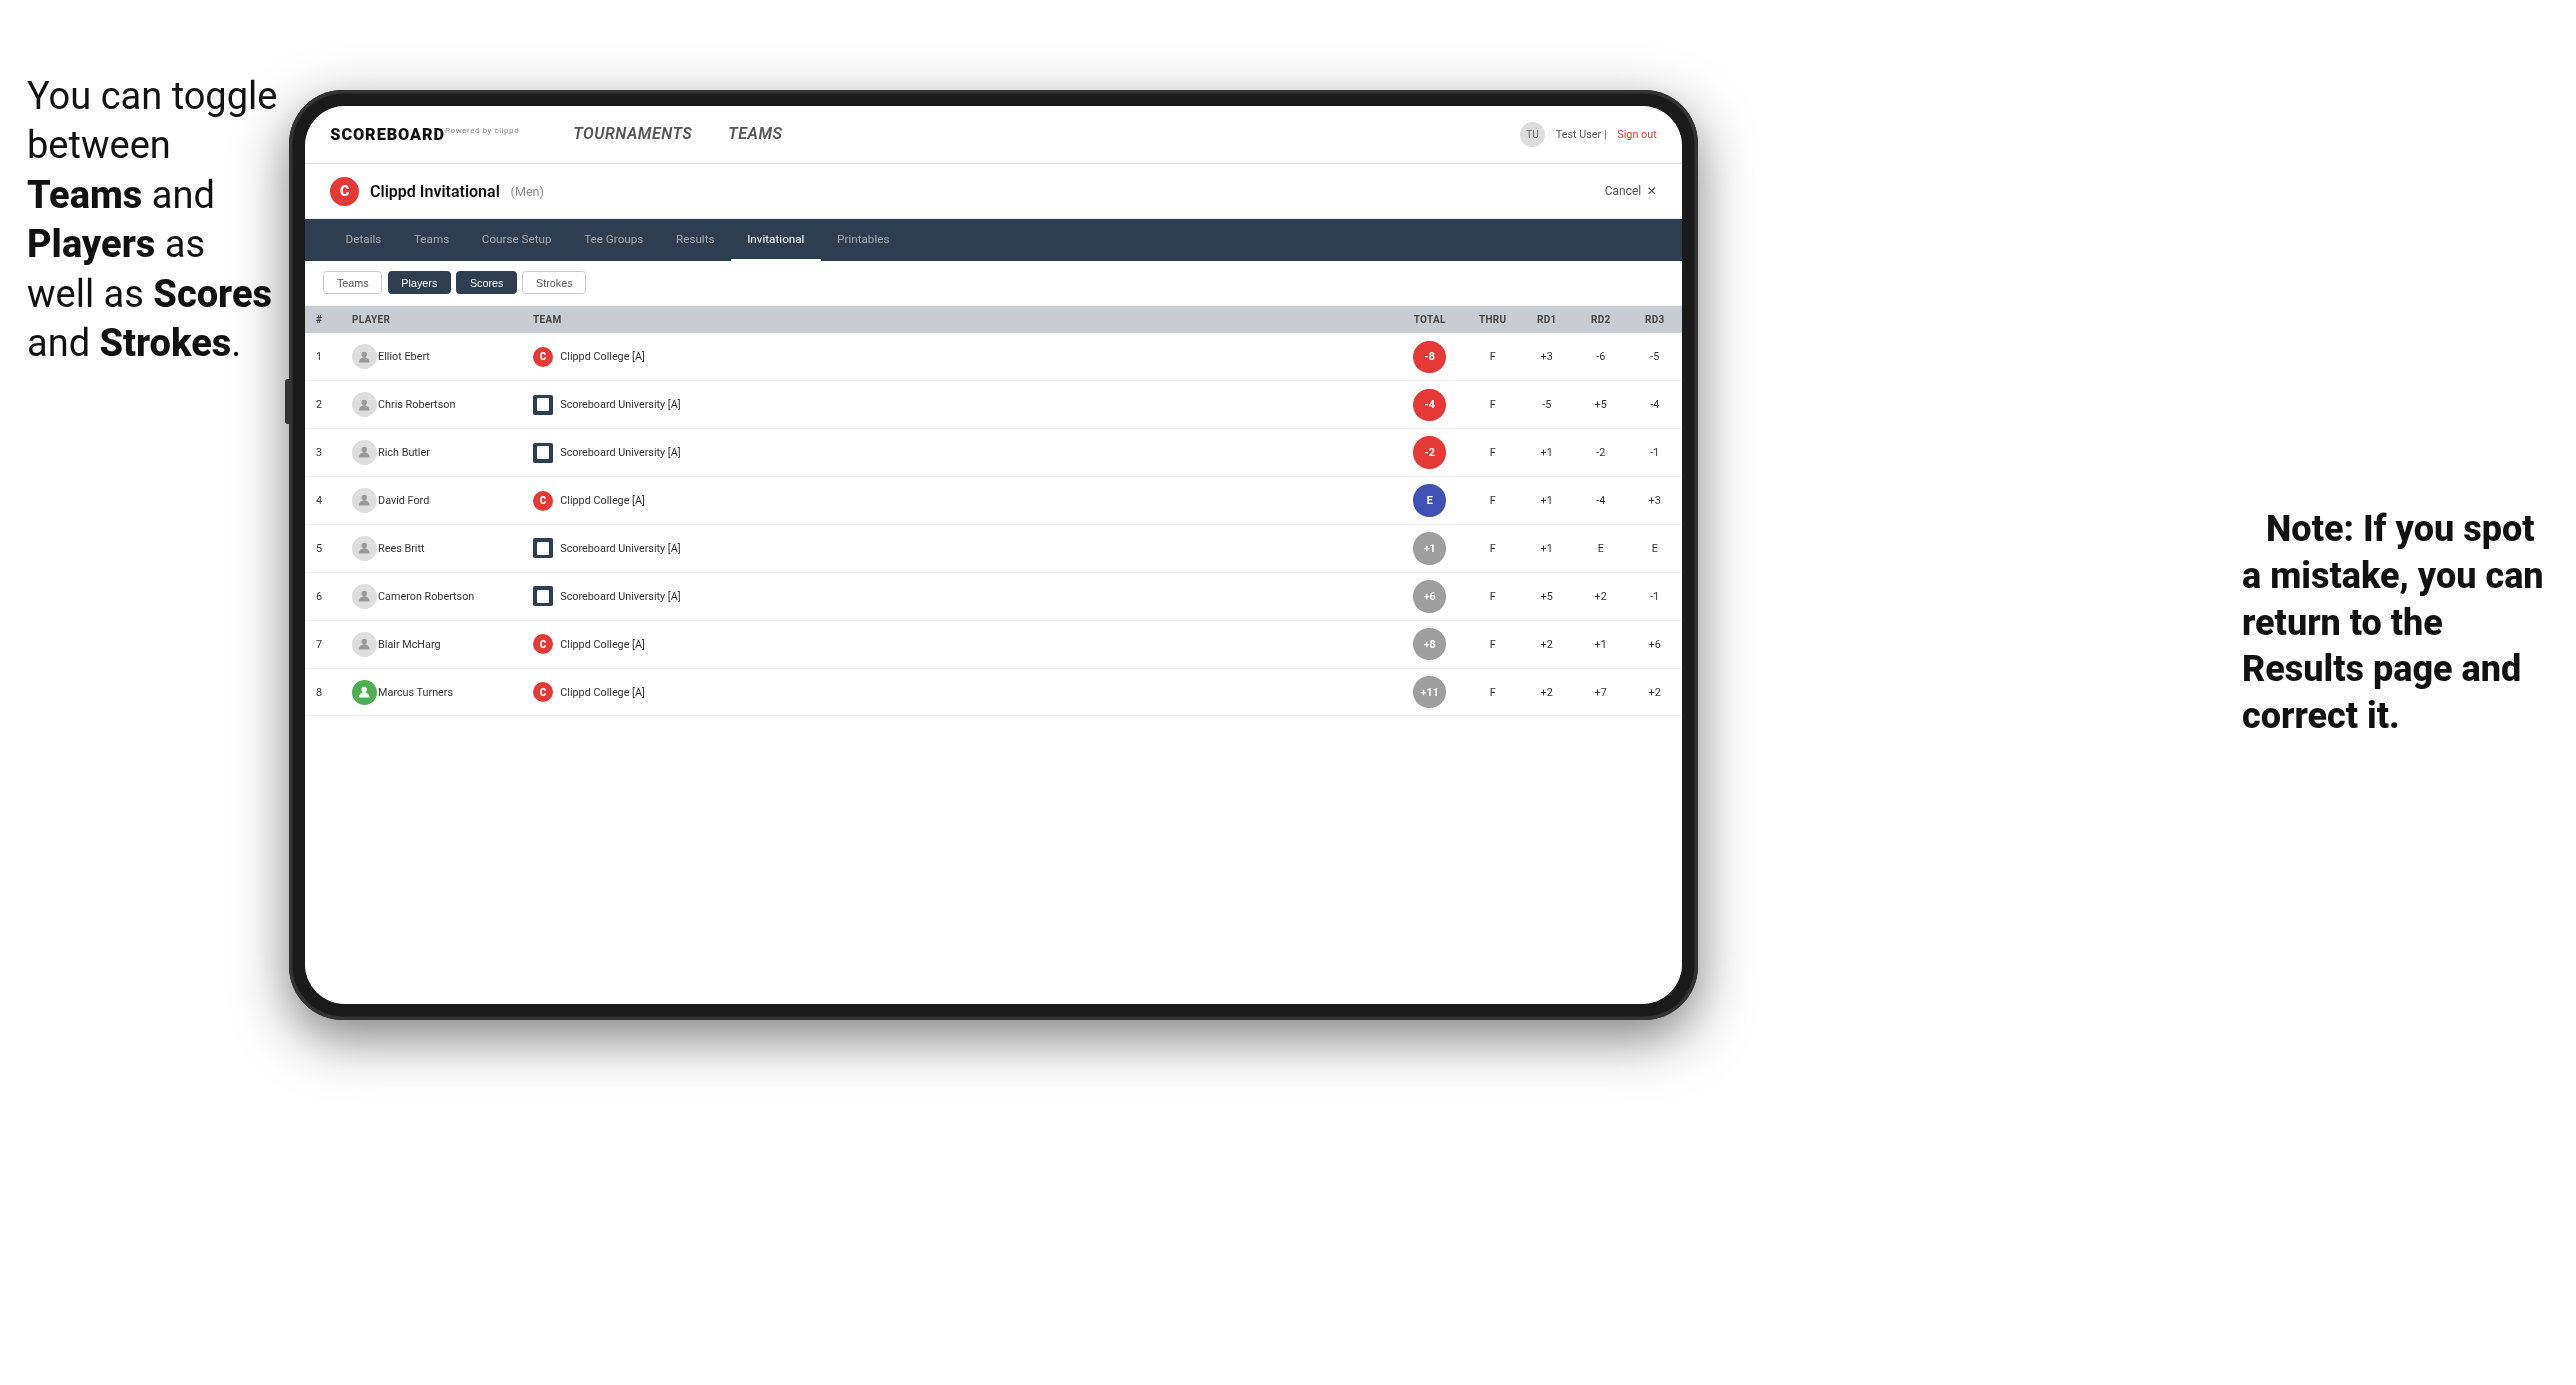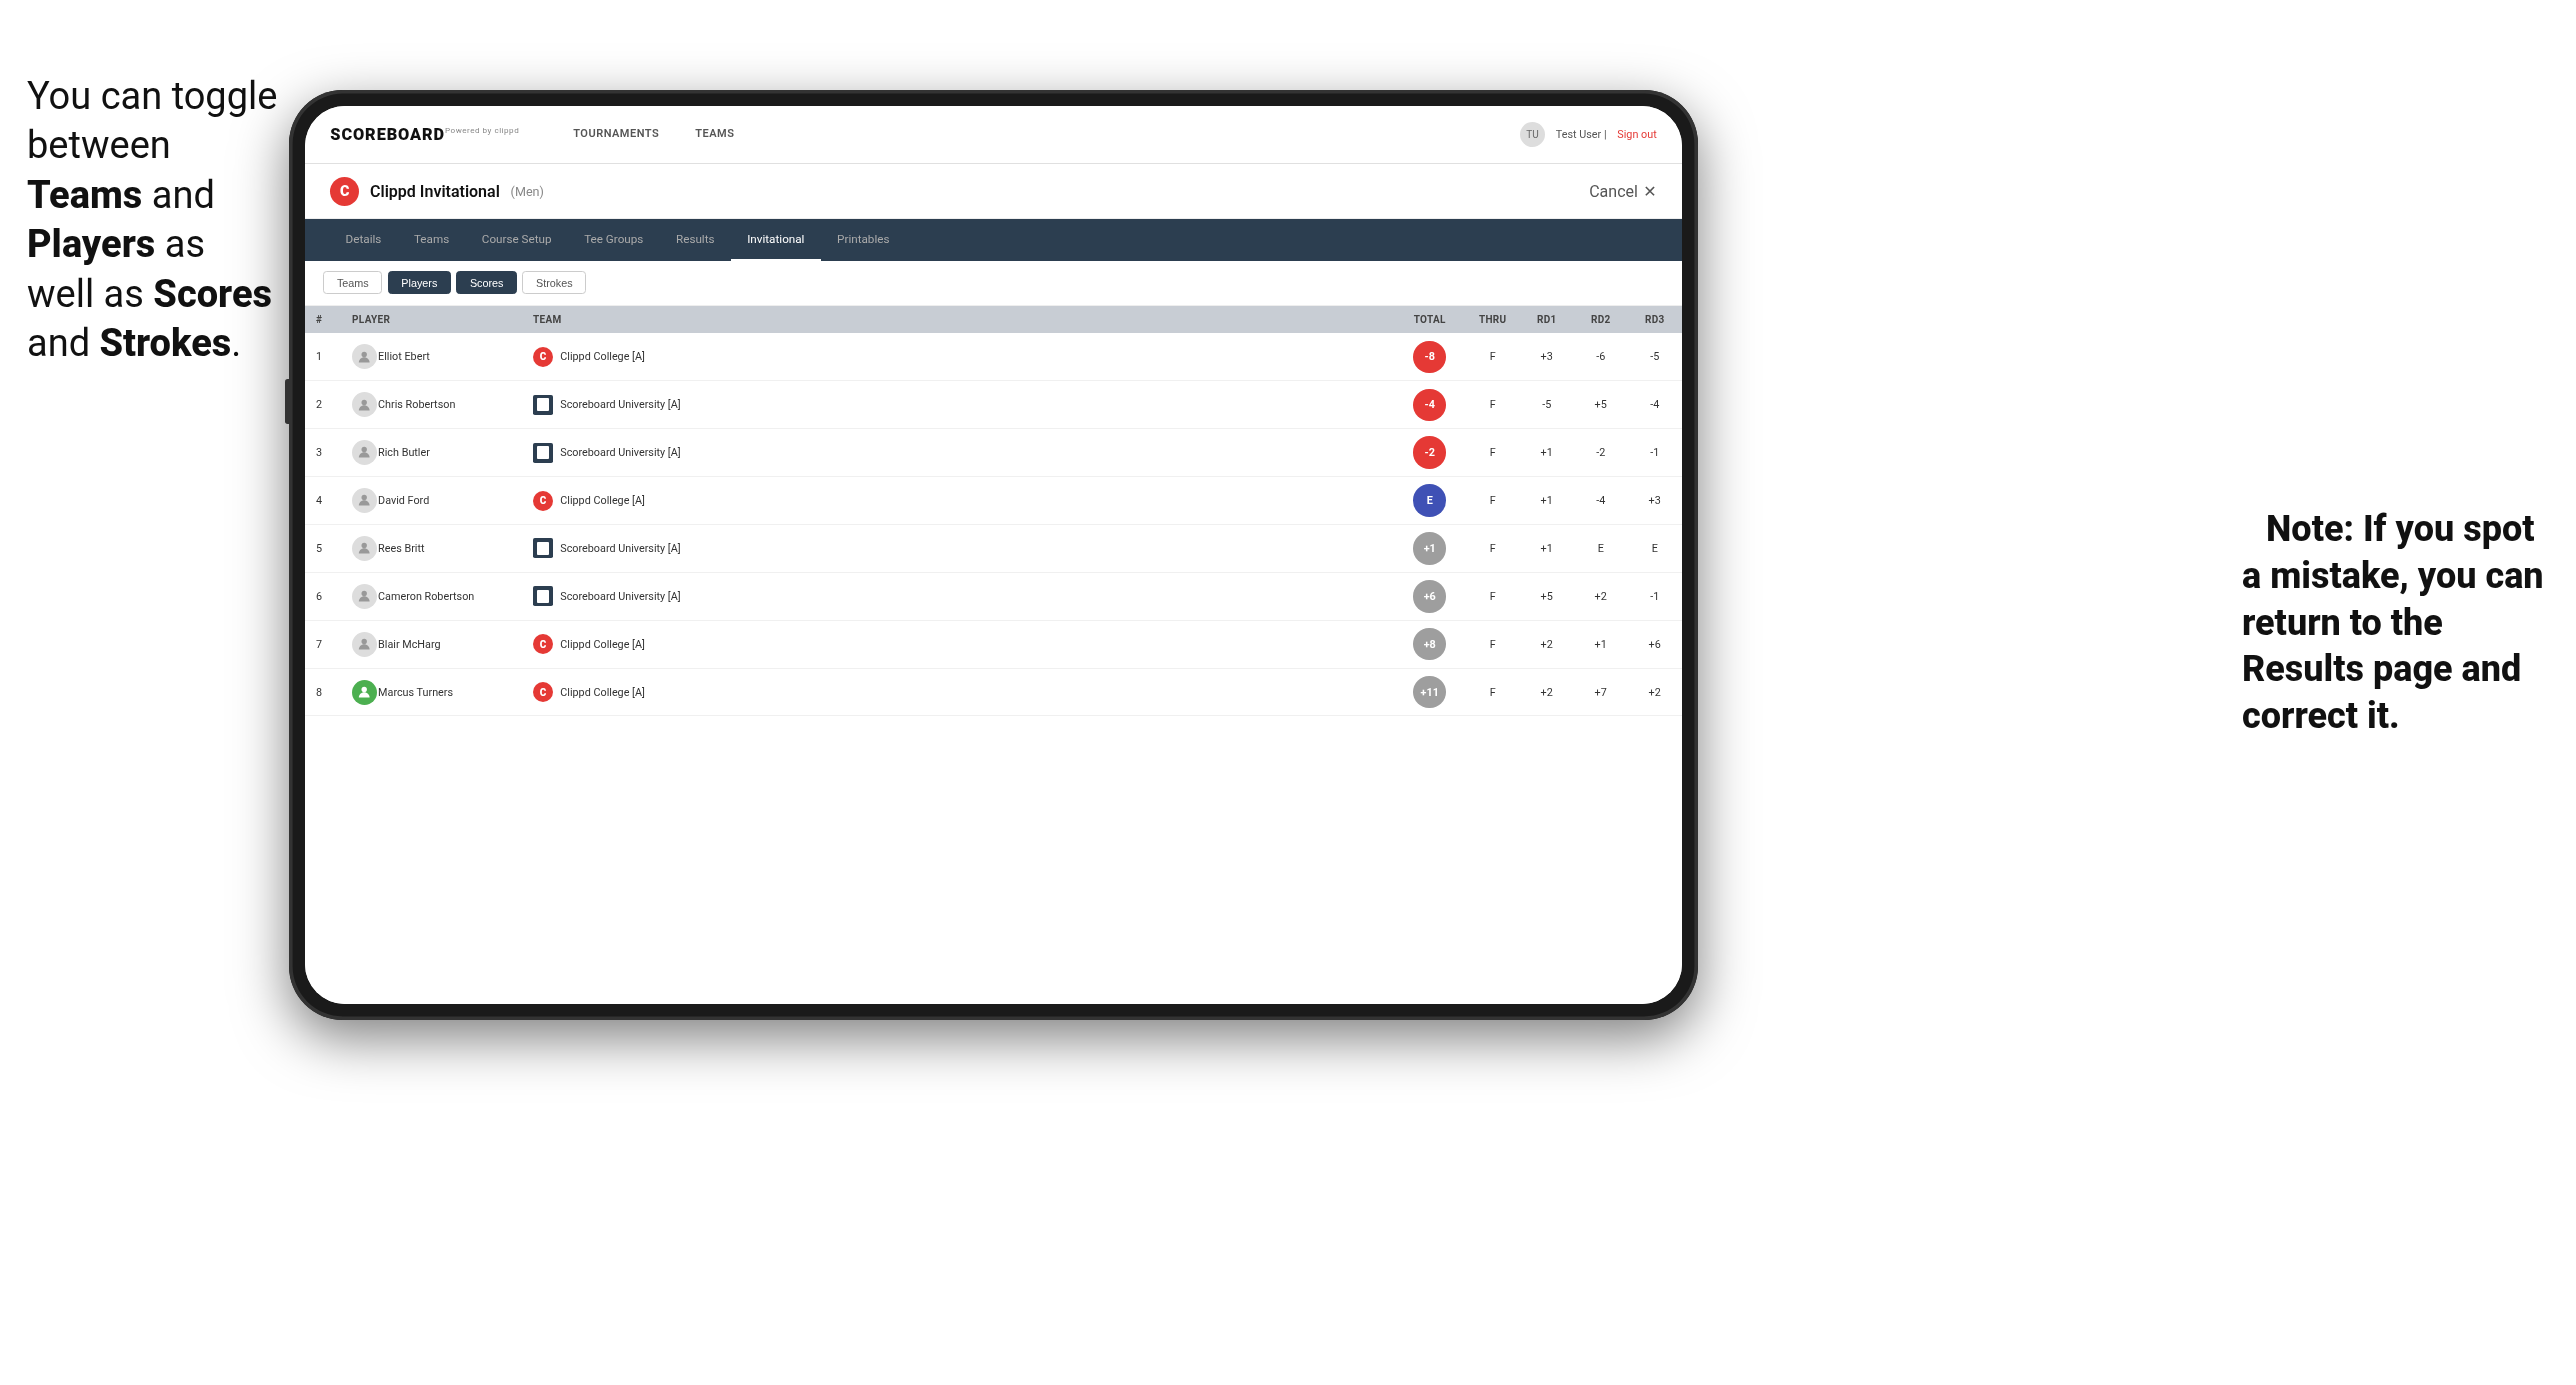--- a/index.html
+++ b/index.html
@@ -110,26 +110,27 @@
     .nav-links {
       display: flex;
       gap: 0;
       flex: 1;
     }
     .nav-link {
       padding: 0 18px;
       height: 58px;
       display: flex;
       align-items: center;
-      font-size: 11px;
+      font-size: 16px;
       font-weight: 600;
       letter-spacing: 0.5px;
       color: #555;
       cursor: pointer;
       border-bottom: 2.7px solid transparent;
+      font-style: italic;
     }
 
     .nav-right {
       display: flex;
       align-items: center;
       gap: 10.8px;
       font-size: 10.8px;
       color: #555;
     }
     .user-avatar-small {
@@ -173,21 +174,21 @@
     .tournament-name {
       font-size: 16px;
       font-weight: 600;
       color: #111;
     }
     .tournament-type {
       font-size: 12.6px;
       color: #888;
     }
     .cancel-btn {
-      font-size: 16px;
+      font-size: 12px;
       color: #555;
       cursor: pointer;
       display: flex;
       align-items: center;
       gap: 5.4px;
     }
 
     
     .tabs-bar {
       background: #2c3e50;

